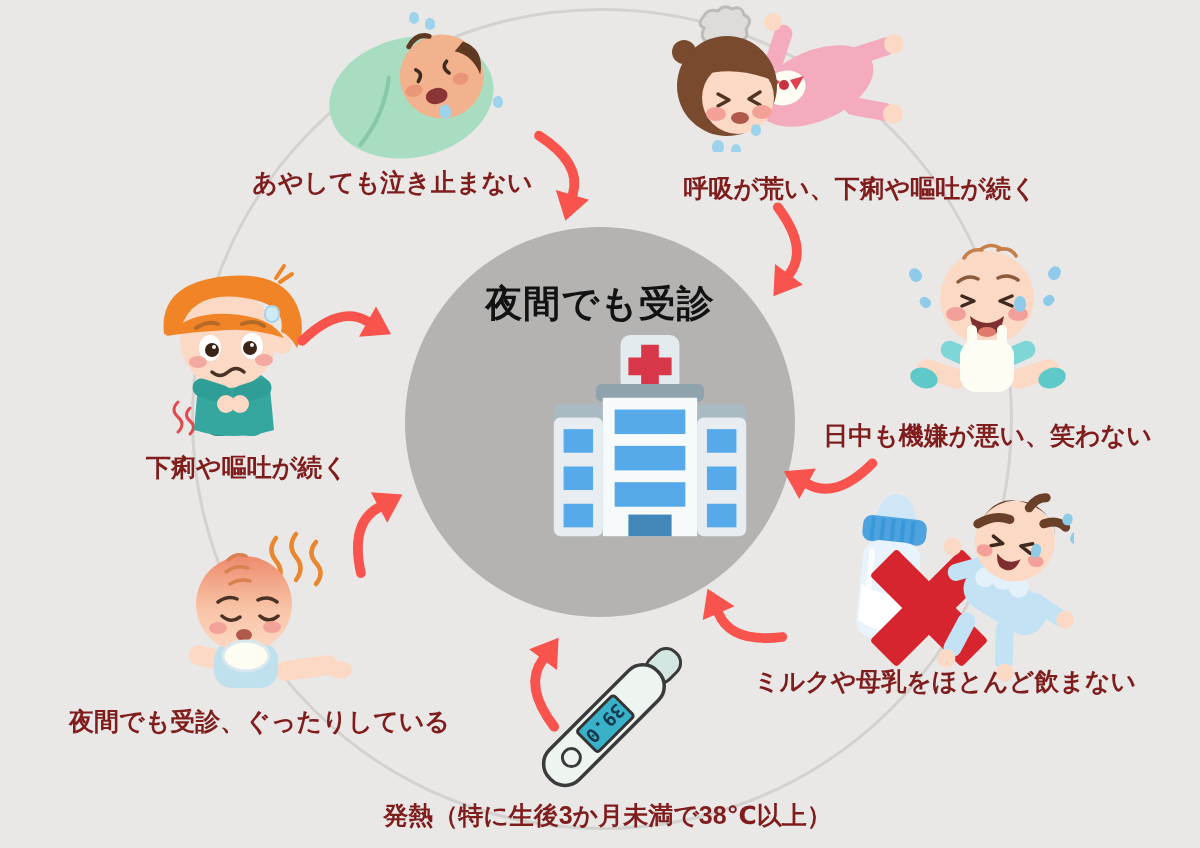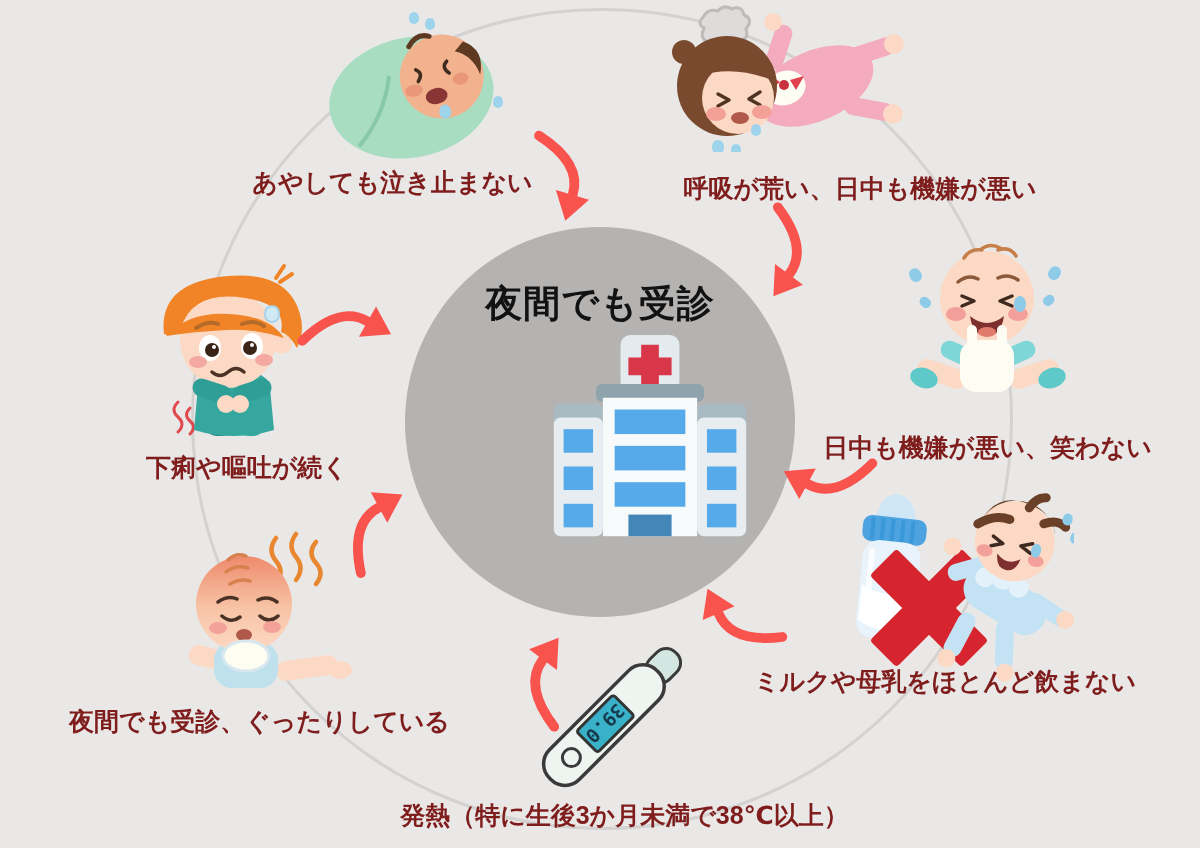--- a/index.html
+++ b/index.html
@@ -70,24 +70,24 @@
       <rect x="74" y="76" width="72" height="25" fill="#57aae9"></rect>
       <rect x="74" y="113" width="72" height="25" fill="#57aae9"></rect>
       <rect x="74" y="150" width="72" height="25" fill="#57aae9"></rect>
       <rect x="88" y="183" width="44" height="22" fill="#4287b8"></rect>
     </svg>
   </div>
 
   <div class="label" style="left:225px; top:164px; width:335px;">
     <div>あやしても泣き止まない</div>
   </div>
-  <div class="label" style="left:655px; top:170px; width:410px;">呼吸が荒い、日中も機嫌が悪い</div>
-  <div class="label" style="left:805px; top:417px; width:365px;margin-top:12px;">日中も機嫌が悪い、笑わない</div>
+  <div class="label" style="left:655px; top:170px; width:410px;">呼吸が荒い、下痢や嘔吐が続く</div>
+  <div class="label" style="left:805px; top:417px; width:365px;">日中も機嫌が悪い、笑わない</div>
   <div class="label" style="left:745px; top:663px; width:400px;">ミルクや母乳をほとんど飲まない</div>
-  <div class="label" style="left:370px; top:797px; width:475px;margin-left:17px;">発熱（特に生後3か月未満で38℃以上）</div>
+  <div class="label" style="left:370px; top:797px; width:475px;">発熱（特に生後3か月未満で38℃以上）</div>
   <div class="label" style="left:62px; top:703px; width:395px;">夜間でも受診、ぐったりしている</div>
   <div class="label" style="left:122px; top:449px; width:250px;">下痢や嘔吐が続く</div>
 
   <svg class="arrow" viewBox="0 0 140 80" style="left:513px; top:150px; transform:rotate(85deg)">
       <use href="#arrowShape"></use>
     </svg>
   <svg class="arrow" viewBox="0 0 140 80" style="left:735px; top:228px; transform:rotate(105deg)">
       <use href="#arrowShape"></use>
     </svg>
   <svg class="arrow" viewBox="0 0 140 80" style="left:771px; top:450px; transform:rotate(187deg)">

